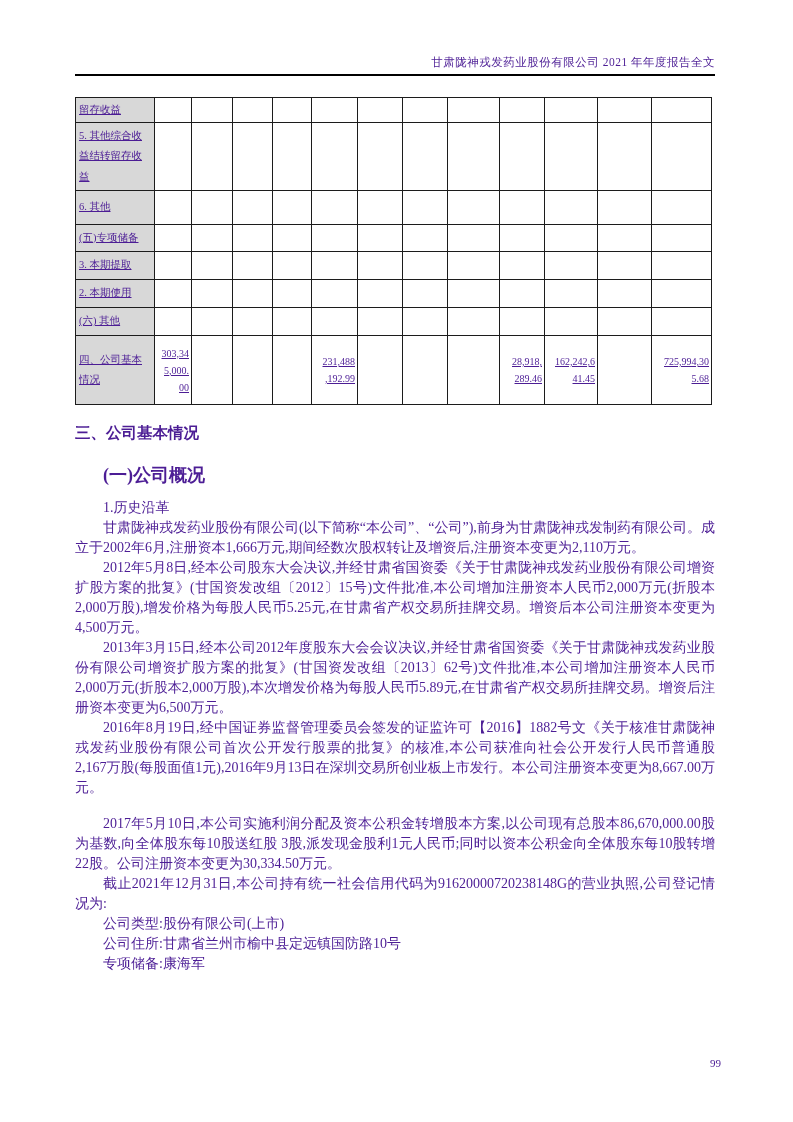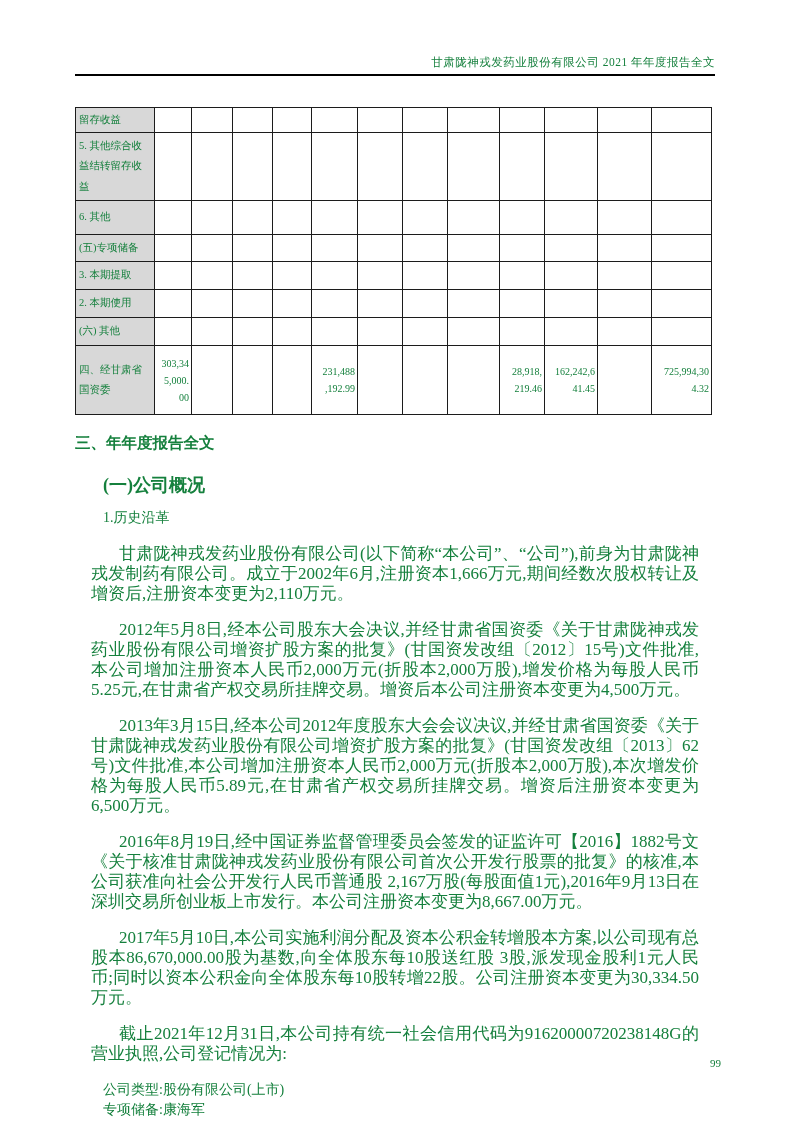--- a/index.html
+++ b/index.html
@@ -1,39 +1,40 @@
 <!DOCTYPE html>
 <html><head>
 <meta charset="utf-8">
 <style>
   html,body{margin:0;padding:0;background:#ffffff;}
   .page{
     position:relative;
     width:793px;height:1122px;
     background:#fff;
-    color:#15803d;
+    color:#4c1d95;
     font-family:"Liberation Serif","DejaVu Serif",serif;
     box-sizing:border-box;
     padding:55px 78px 4px 75px;
     overflow:hidden;
   }
   
   .hdr{border-bottom:2px solid #000;padding-bottom:5px;}
   .hdr .title{
     text-align:right;
     font-size:11.5px;
     line-height:14px;
     letter-spacing:0.5px;
   }
   
   table.eq{
     border-collapse:collapse;
     table-layout:fixed;
     width:637px;
-    margin-top:31px;
+    margin-top:21px;
+    text-decoration:underline;
   }
   table.eq td{
     border:1px solid #1c1c1c;
     box-sizing:border-box;
     overflow:hidden;
     vertical-align:middle;
   }
   table.eq td.lbl{
     background:#d8d8d8;
     font-size:10.5px;
@@ -84,25 +85,25 @@
     margin:21px 0 0 0;
     text-indent:28px;
   }
   .subsec{
     font-size:14px;
     line-height:20px;
     text-indent:28px;
     margin-top:13px;
   }
   p.body{
-    font-size:17px;
+    font-size:14px;
     line-height:20px;
     text-align:justify;
     text-indent:28px;
-    margin:16px;
+    margin:0;
   }
   p.body.gap{margin-top:16px;}
   .reg-block{}
   .reg{
     font-size:14px;
     line-height:20px;
     text-indent:28px;
   }
   .pageno{
     position:absolute;
@@ -222,53 +223,54 @@
           <td class="val"></td>
           <td class="val"></td>
           <td class="val"></td>
           <td class="val"></td>
           <td class="val"></td>
           <td class="val"></td>
           <td class="val"></td>
           <td class="val"></td>
         </tr>
         <tr>
-          <td class="lbl">四、经甘肃省国资委</td>
+          <td class="lbl">四、公司基本情况</td>
           <td class="val">303,34
 5,000.
 00</td>
           <td class="val"></td>
           <td class="val"></td>
           <td class="val"></td>
           <td class="val">231,488
 ,192.99</td>
           <td class="val"></td>
           <td class="val"></td>
           <td class="val"></td>
           <td class="val">28,918,
-219.46</td>
+289.46</td>
           <td class="val">162,242,6
 41.45</td>
           <td class="val"></td>
           <td class="val">725,994,30
-4.32</td>
+5.68</td>
         </tr>
       </tbody>
   </table>
 
-  <h1 class="sec">三、年年度报告全文</h1>
+  <h1 class="sec">三、公司基本情况</h1>
   <h2 class="sub">(一)公司概况</h2>
   <div class="subsec">1.历史沿革</div>
 
   <p class="body">甘肃陇神戎发药业股份有限公司(以下简称“本公司”、“公司”),前身为甘肃陇神戎发制药有限公司。成立于2002年6月,注册资本1,666万元,期间经数次股权转让及增资后,注册资本变更为2,110万元。</p>
   <p class="body">2012年5月8日,经本公司股东大会决议,并经甘肃省国资委《关于甘肃陇神戎发药业股份有限公司增资扩股方案的批复》(甘国资发改组〔2012〕15号)文件批准,本公司增加注册资本人民币2,000万元(折股本2,000万股),增发价格为每股人民币5.25元,在甘肃省产权交易所挂牌交易。增资后本公司注册资本变更为4,500万元。</p>
   <p class="body">2013年3月15日,经本公司2012年度股东大会会议决议,并经甘肃省国资委《关于甘肃陇神戎发药业股份有限公司增资扩股方案的批复》(甘国资发改组〔2013〕62号)文件批准,本公司增加注册资本人民币2,000万元(折股本2,000万股),本次增发价格为每股人民币5.89元,在甘肃省产权交易所挂牌交易。增资后注册资本变更为6,500万元。</p>
   <p class="body">2016年8月19日,经中国证券监督管理委员会签发的证监许可【2016】1882号文《关于核准甘肃陇神戎发药业股份有限公司首次公开发行股票的批复》的核准,本公司获准向社会公开发行人民币普通股 2,167万股(每股面值1元),2016年9月13日在深圳交易所创业板上市发行。本公司注册资本变更为8,667.00万元。</p>
   <p class="body gap">2017年5月10日,本公司实施利润分配及资本公积金转增股本方案,以公司现有总股本86,670,000.00股为基数,向全体股东每10股送红股 3股,派发现金股利1元人民币;同时以资本公积金向全体股东每10股转增22股。公司注册资本变更为30,334.50万元。</p>
   <p class="body">截止2021年12月31日,本公司持有统一社会信用代码为91620000720238148G的营业执照,公司登记情况为:</p>
 
   <div class="reg-block">
     <div class="reg">公司类型:股份有限公司(上市)</div>
+    <div class="reg">公司住所:甘肃省兰州市榆中县定远镇国防路10号</div>
     <div class="reg">专项储备:康海军</div>
   </div>
 
   <div class="pageno">99</div>
 </div>
 
 </body></html>

